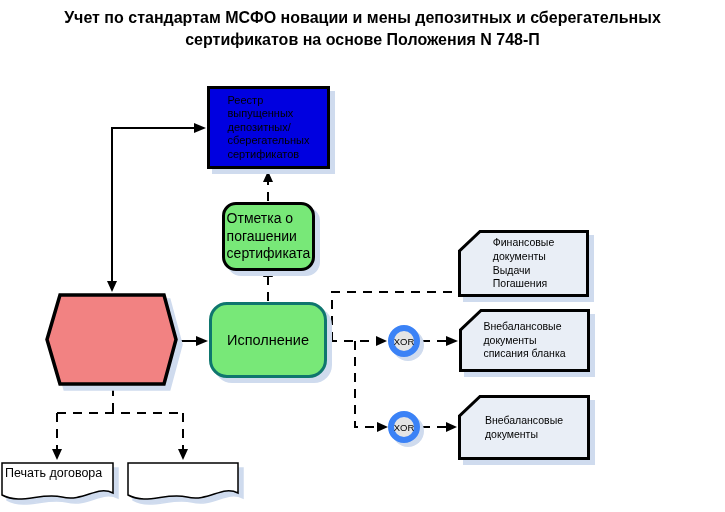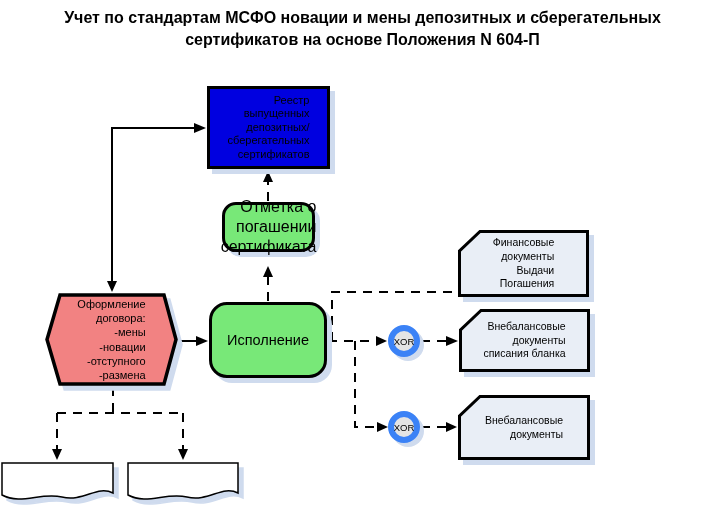--- a/index.html
+++ b/index.html
@@ -13,36 +13,36 @@
     position:absolute;left:0;top:7px;width:725px;
     text-align:center;font-weight:bold;font-size:16px;line-height:1.35;
     white-space:pre-line;color:var(--title-color);
   }
   svg.connectors{position:absolute;left:0;top:0;z-index:1;}
   svg.connectors path{fill:none;stroke:var(--line);stroke-width:2;}
   svg.connectors path.dash{stroke-dasharray:9 7;}
   svg.connectors polygon{fill:var(--line);stroke:none;}
 
   .node{position:absolute;z-index:2;display:flex;align-items:center;justify-content:center;}
-  .node .lbl{white-space:pre-line;text-align:right;position:relative;z-index:2;}
+  .node .lbl{white-space:pre-line;text-align:left;position:relative;z-index:2;}
 
   .rect-shadow{box-shadow:5px 5px 0 var(--shadow);}
   .registry{
     left:207px;top:86px;width:123px;height:83px;
     background:var(--registry-fill);border:3px solid #000;box-sizing:border-box;
     font-size:11px;line-height:1.22;
   }
   .mark{
-    left:222px;top:202px;width:93px;height:50px;
+    left:222px;top:202px;width:93px;height:69px;
     background:var(--process-fill);border:3px solid #000;border-radius:14px;box-sizing:border-box;
-    font-size:16px;line-height:1.25;
+    font-size:14px;line-height:1.25;
   }
   .execution{
     left:209px;top:302px;width:118px;height:76px;
-    background:var(--process-fill);border:3px solid #000000;border-radius:18px;box-sizing:border-box;
+    background:var(--process-fill);border:3px solid #0f766e;border-radius:18px;box-sizing:border-box;
     font-size:14.5px;
   }
   .hexagon{left:45px;top:293px;width:133px;height:93px;font-size:11px;line-height:1.3;}
   .docbox{font-size:10.5px;line-height:1.33;}
   .docbox1{left:458px;top:218px;width:131px;height:67px;margin-top:12px;}
   .docbox2{left:459px;top:309px;width:131px;height:63px;}
   .docbox3{left:458px;top:395px;width:132px;height:65px;}
   .xor{
     width:32px;height:32px;border-radius:50%;
     background:var(--xor-fill);border:6px solid #3b82f6;box-sizing:border-box;
@@ -57,21 +57,21 @@
   .shape-svg{position:absolute;left:0;top:0;width:100%;height:100%;overflow:visible;z-index:1;
     filter:drop-shadow(5px 5px 0 var(--shadow));}
   .shape-svg .hex-fill{fill:var(--contract-fill);stroke:#000;stroke-width:3.5;}
   .shape-svg .bevel-fill{fill:var(--document-box-fill);stroke:#000;stroke-width:3;}
   .shape-svg .wave-fill{fill:#fff;stroke:#000;stroke-width:1.5;}
 </style>
 </head>
 <body>
 
 <div class="title">Учет по стандартам МСФО новации и мены депозитных и сберегательных
-сертификатов на основе Положения N 604-П</div>
+сертификатов на основе Положения N 748-П</div>
 
 <svg class="connectors" width="725" height="512" viewBox="0 0 725 512">
 
   <path d="M 112,283 V 128 H 196"></path>
   <polygon points="206,128 194,123 194,133"></polygon>
   <polygon points="112,292 107,281 117,281"></polygon>
 
   <path d="M 179,341 H 196"></path>
   <polygon points="208,341 196,336 196,346"></polygon>
 
@@ -116,26 +116,20 @@
 </div>
 
 <div class="node execution rect-shadow">
   <div class="lbl">Исполнение</div>
 </div>
 
 <div class="node hexagon">
   <svg class="shape-svg" viewBox="0 0 133 93">
     <polygon class="hex-fill" points="2,46.5 15,2 119,2 131,46.5 119,91 15,91"></polygon>
   </svg>
-  <div class="lbl">Оформление
-договора:
--мены
--новации
--отступного
--размена</div>
 </div>
 
 <div class="node docbox docbox1">
   <svg class="shape-svg" viewBox="0 0 131 67">
     <polygon class="bevel-fill" points="22,1.5 129.5,1.5 129.5,65.5 1.5,65.5 1.5,21"></polygon>
   </svg>
   <div class="lbl">Финансовые
 документы
 Выдачи
 Погашения</div>
@@ -163,19 +157,20 @@
 </div>
 
 <div class="node xor xor2">
   <div class="lbl">XOR</div>
 </div>
 
 <div class="node printdoc printdoc1">
   <svg class="shape-svg" viewBox="0 0 113 42">
     <path class="wave-fill" d="M1,1 H112 V31 C 96,23 83,40 61,35 C 40,30 20,43 1,33 Z"></path>
   </svg>
+  <div class="lbl">Печать договора</div>
 </div>
 
 <div class="node printdoc printdoc2">
   <svg class="shape-svg" viewBox="0 0 112 42">
     <path class="wave-fill" d="M1,1 H111 V31 C 95,23 82,40 60,35 C 39,30 20,43 1,33 Z"></path>
   </svg>
 </div>
 
 </body></html>

